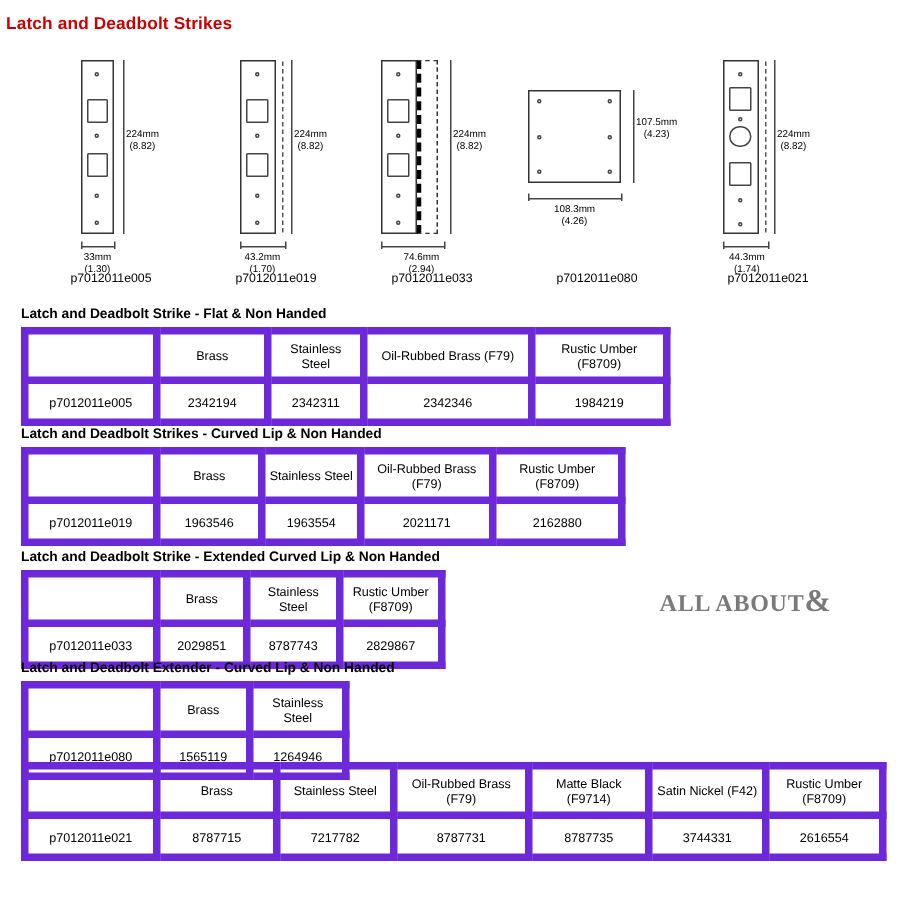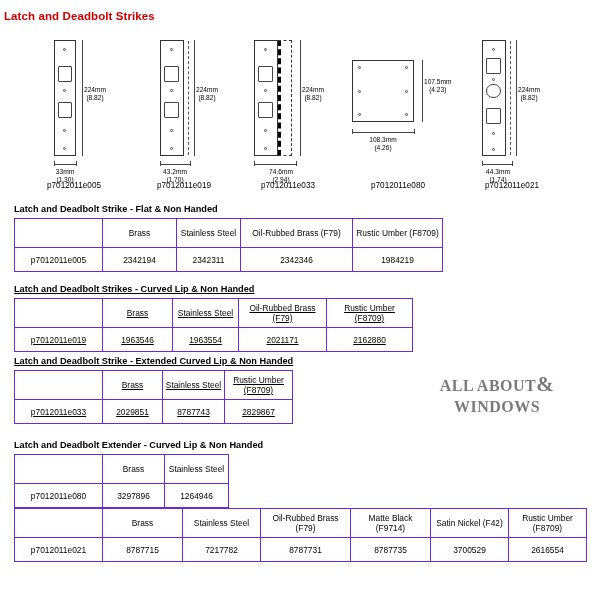--- a/index.html
+++ b/index.html
@@ -131,21 +131,21 @@
     font-weight: bold;
     margin: 12px 0 4px 0;
     white-space: nowrap;
   }
   table.data {
     border-collapse: collapse;
     font-size: 8.4px;
     table-layout: fixed;
   }
   table.data th, table.data td {
-    border: 1px solid #6d28d9;
+    border: 5px solid #6d28d9;
     text-align: center;
     vertical-align: middle;
     padding: 3px 2px;
     font-weight: normal;
     line-height: 10px;
   }
   table.data th {
     height: 22px;
   }
   table.data td {
@@ -165,21 +165,21 @@
     text-align: center;
     color: #7a7a7a;
     user-select: none;
   }
   .logo .l1, .logo .l2 {
     font-family: "Liberation Serif", serif;
     font-weight: bold;
     letter-spacing: 0.5px;
     white-space: nowrap;
   }
-  .logo .l1 { font-size: 16px; }
+  .logo .l1 { font-size: 16px; margin-top: 16px; }
   .logo .l2 { font-size: 16px; margin-top: 1px; }
   .logo .amp {
     font-size: 21px;
     font-family: "Liberation Serif", serif;
   }
   .logo .l3 {
     font-size: 10.5px;
     font-family: "Liberation Sans", sans-serif;
     margin-top: 2px;
     letter-spacing: 0.2px;
@@ -337,21 +337,21 @@
           <td class="rowhead">p7012011e005</td>
           <td>2342194</td>
           <td>2342311</td>
           <td>2342346</td>
           <td>1984219</td>
         </tr>
       </tbody>
     </table>
   </div>
 
-  <div class="section" style="top:272px;text-decoration:underline;">
+  <div class="section" style="top:272px;">
     <div class="sec-title">Latch and Deadbolt Strikes - Curved Lip &amp; Non Handed</div>
     <table class="data" style="width:398px;">
       <colgroup>
           <col style="width:88px">
           <col style="width:70px">
           <col style="width:66px">
           <col style="width:88px">
           <col style="width:86px">
         </colgroup>
       <thead>
@@ -368,21 +368,21 @@
           <td class="rowhead">p7012011e019</td>
           <td>1963546</td>
           <td>1963554</td>
           <td>2021171</td>
           <td>2162880</td>
         </tr>
       </tbody>
     </table>
   </div>
 
-  <div class="section" style="top:344px;text-decoration:underline;">
+  <div class="section" style="top:354px;">
     <div class="sec-title">Latch and Deadbolt Strike - Extended Curved Lip &amp; Non Handed</div>
     <table class="data" style="width:278px;">
       <colgroup>
           <col style="width:88px">
           <col style="width:60px">
           <col style="width:62px">
           <col style="width:68px">
         </colgroup>
       <thead>
         <tr>
@@ -414,21 +414,21 @@
       <thead>
         <tr>
           <th></th>
           <th>Brass</th>
           <th>Stainless Steel</th>
         </tr>
       </thead>
       <tbody>
         <tr>
           <td class="rowhead">p7012011e080</td>
-          <td>3297896</td>
+          <td>1565119</td>
           <td>1264946</td>
         </tr>
       </tbody>
     </table>
   </div>
 
   <div class="section" style="top:508px;">
     <table class="data" style="width:572px;">
       <colgroup>
           <col style="width:88px">
@@ -450,29 +450,26 @@
           <th>Rustic Umber (F8709)</th>
         </tr>
       </thead>
       <tbody>
         <tr>
           <td class="rowhead">p7012011e021</td>
           <td>8787715</td>
           <td>7217782</td>
           <td>8787731</td>
           <td>8787735</td>
-          <td>3700529</td>
+          <td>3744331</td>
           <td>2616554</td>
         </tr>
       </tbody>
     </table>
   </div>
 
   <div class="logo">
     <div class="l1">
       <span>ALL ABOUT</span><span class="amp">&amp;</span>
     </div>
-    <div class="l2">
-      <span>WINDOWS</span>
-    </div>
   </div>
 
 </div>
 
 </body></html>

